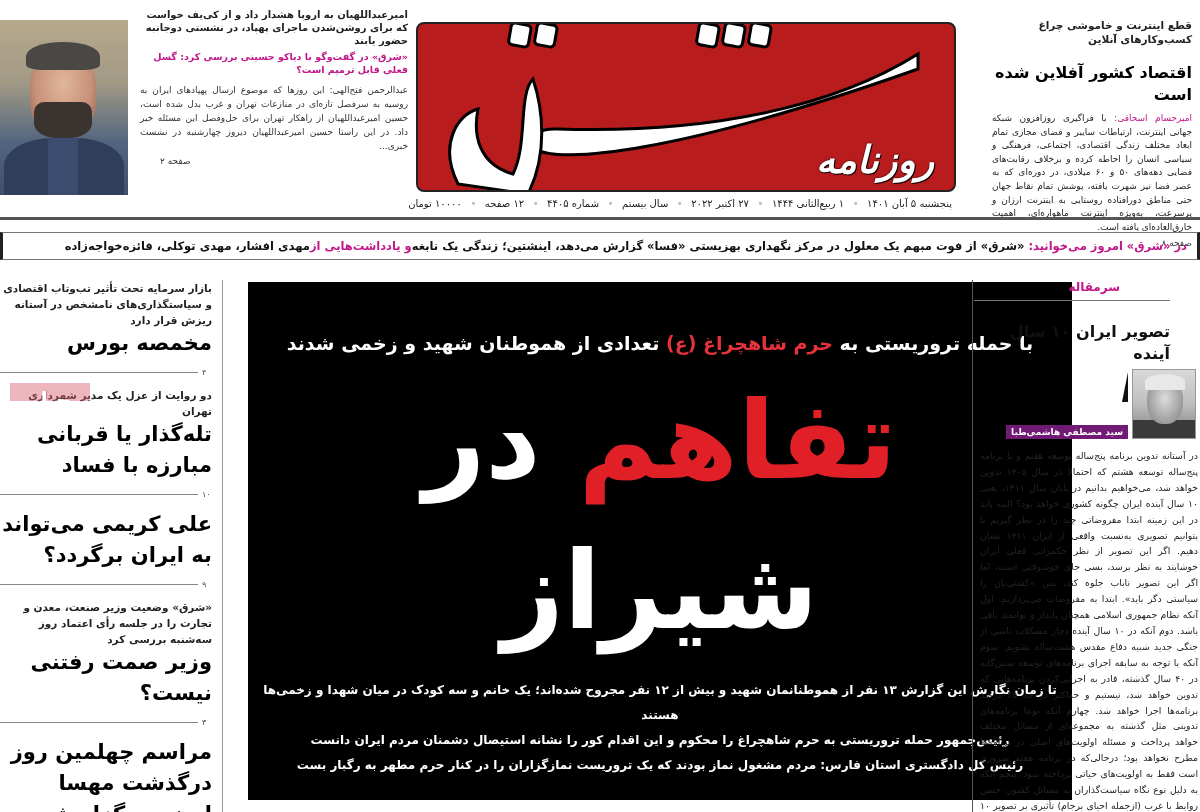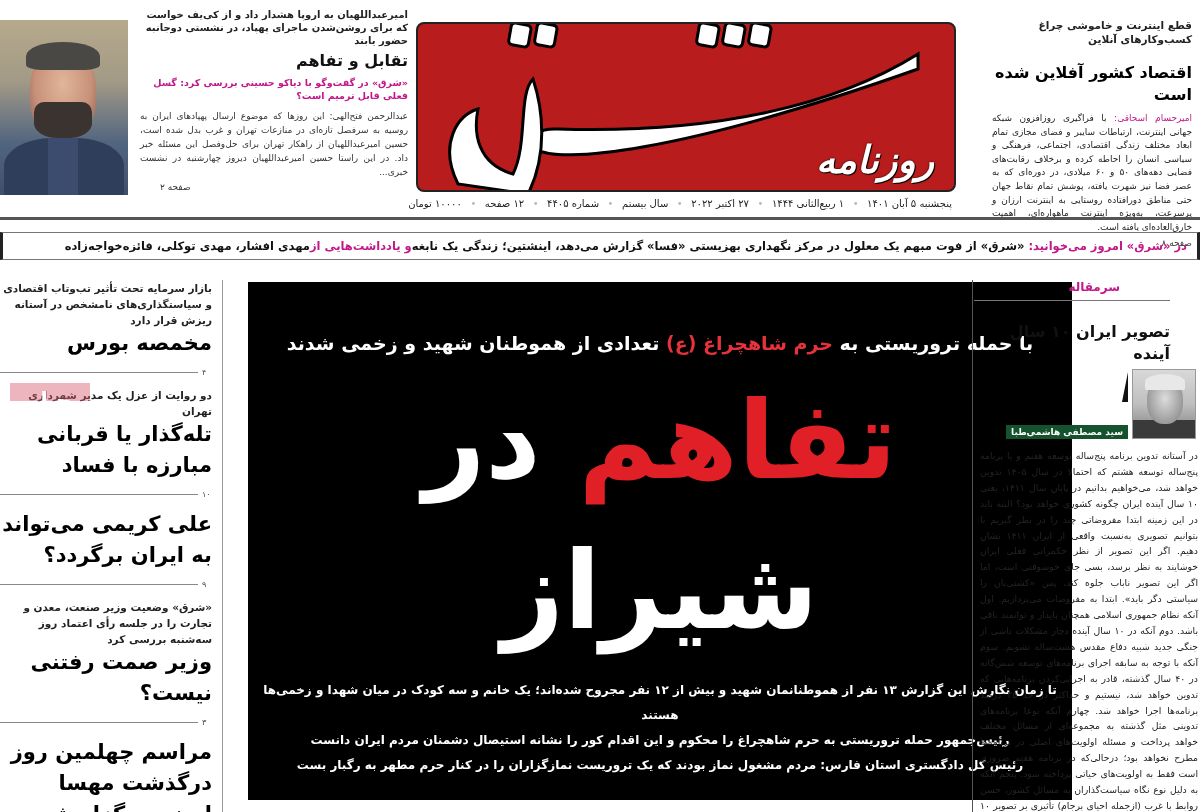--- a/index.html
+++ b/index.html
@@ -65,21 +65,21 @@
   #lead .bullets li { font-size: 12px; font-weight: bold; line-height: 25px; }
 
   
   #right-col { left: 974px; top: 280px; width: 196px; text-align: right; }
   #right-col .section { font-size: 12px; color: #c2188a; font-weight: bold; letter-spacing: 3px; padding-right: 50px; padding-bottom: 6px; border-bottom: 1px solid #777; }
   #right-col .headline { font-size: 16px; font-weight: bold; margin-top: 20px; line-height: 22px; }
   #author-photo { right: 4px; top: 369px; width: 64px; height: 70px; border: 1px solid #999; background: linear-gradient(180deg, #d8d8d8 0%, #bfbfbf 50%, #7a7a7a 100%); overflow: hidden; }
   #author-photo .face { position: absolute; left: 14px; top: 8px; width: 36px; height: 46px; border-radius: 45%; background: radial-gradient(ellipse at 50% 45%, #dcdcdc 0%, #9a9a9a 70%, #666 100%); }
   #author-photo .hair { position: absolute; left: 12px; top: 4px; width: 40px; height: 16px; border-radius: 50% 50% 10% 10%; background: #e8e8e8; }
   #author-photo .suit { position: absolute; left: 0; top: 50px; width: 64px; height: 24px; background: #3a3a3a; }
-  #author-tag { right: 72px; top: 425px; background: #14532d; color: #fff; font-size: 9px; font-weight: bold; padding: 2px 5px; }
+  #author-tag { right: 72px; top: 425px; background: #701a75; color: #fff; font-size: 9px; font-weight: bold; padding: 2px 5px; }
   #quote-mark { right: 72px; top: 372px; width: 6px; height: 30px; background: #111; clip-path: polygon(100% 0, 100% 100%, 0 100%); }
   #right-col-body { left: 980px; top: 448px; width: 218px; font-size: 9.3px; line-height: 15.9px; color: #222; text-align: justify; }
   #right-vline { left: 972px; top: 280px; width: 1px; height: 532px; background: #555; }
 </style>
 </head>
 <body>
 
 <div id="top-right" class="abs">
   <div class="kicker">قطع اینترنت و خاموشی چراغ کسب‌وکارهای آنلاین</div>
   <div class="headline">اقتصاد کشور آفلاین شده است</div>
@@ -111,21 +111,20 @@
   <span class="sep">•</span>
   <span>شماره ۴۴۰۵</span>
   <span class="sep">•</span>
   <span>۱۲ صفحه</span>
   <span class="sep">•</span>
   <span>۱۰۰۰۰ تومان</span>
 </div>
 
 <div id="top-left" class="abs">
   <div class="kicker">امیرعبداللهیان به اروپا هشدار داد و از کی‌یف خواست که برای روشن‌شدن ماجرای پهپاد، در نشستی دوجانبه حضور یابند</div>
-  <div class="headline">تقابل و تفاهم</div>
   <div class="sub">«شرق» در گفت‌وگو با دیاکو حسینی بررسی کرد: گسل فعلی قابل ترمیم است؟</div>
   <div class="body">عبدالرحمن فتح‌الهی: این روزها که موضوع ارسال پهپادهای ایران به روسیه به سرفصل تازه‌ای در منازعات تهران و غرب بدل شده است، حسین امیرعبداللهیان از راهکار تهران برای حل‌وفصل این مسئله خبر داد. در این راستا حسین امیرعبداللهیان دیروز چهارشنبه در نشست خبری...</div>
   <div class="page">صفحه ۲</div>
 </div>
 
 <div id="portrait" class="abs">
   <div class="suit"></div>
   <div class="collar"></div>
   <div class="face"></div>
   <div class="hair"></div>

